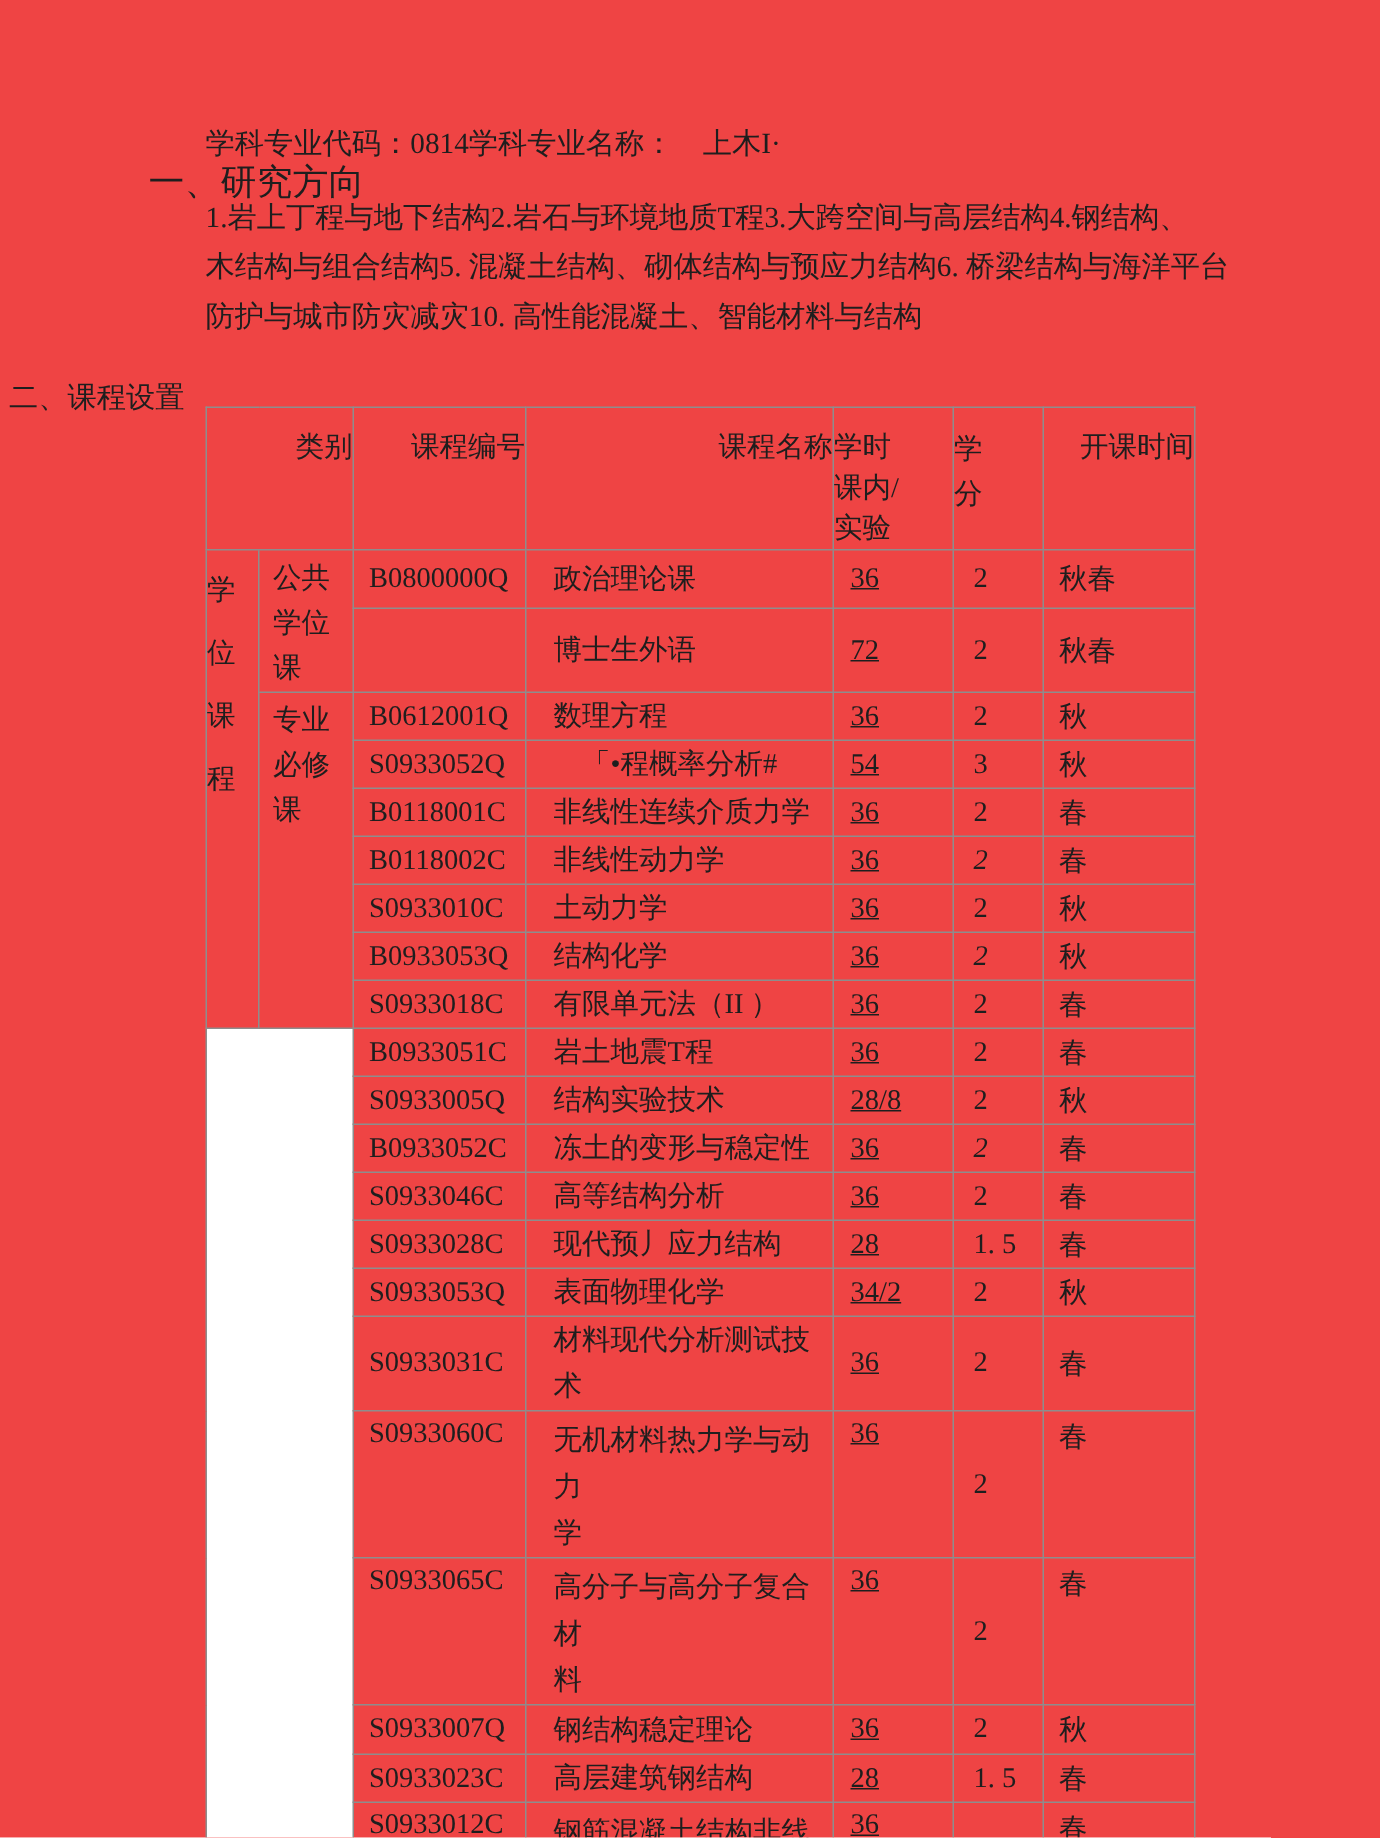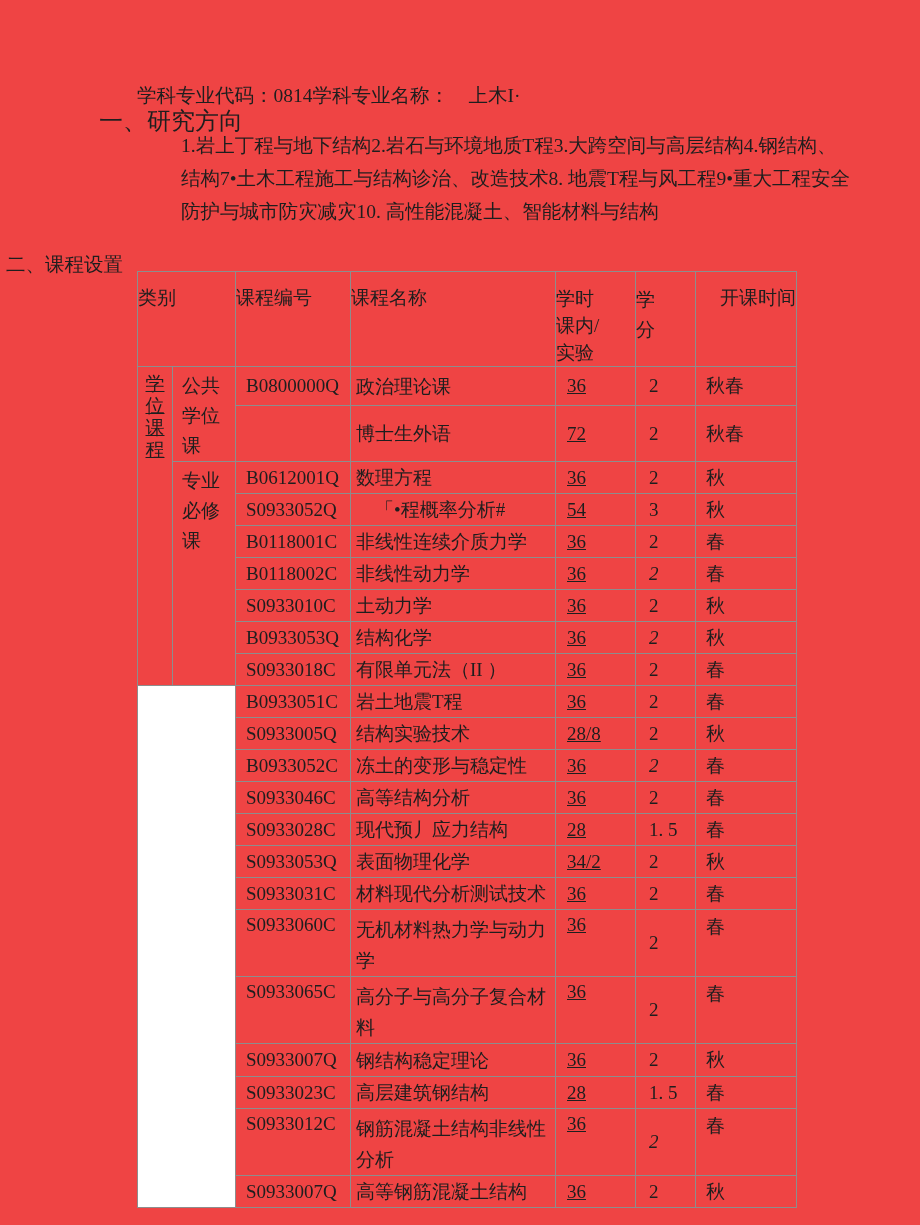--- a/index.html
+++ b/index.html
@@ -7,67 +7,67 @@
     position:relative; width:920px; height:1225px; background:#ef4444;
     font-family:"Liberation Serif","DejaVu Serif",serif;
     color:#1e1e1e; overflow:hidden;
   }
   .abs { position:absolute; white-space:pre; }
   .docline1 { left:137px; top:82px;  font-size:19.5px; }
   .sec1     { left:99px;  top:105px; font-size:24px; }
   .sec2     { left:6px;   top:251px; font-size:19.5px;text-align:right; }
   .para { position:absolute; left:137px; top:129px; width:700px;
           font-size:19.5px; line-height:33px; }
-  .para div { white-space:pre;margin-left:44px; }
+  .para div { white-space:pre; }
 
   table.course {
     position:absolute; left:137px; top:271px; width:659px;
     border-collapse:collapse; table-layout:fixed; font-size:19px;
   }
   .course th, .course td {
     border:1px solid #8d8d8d; font-weight:normal; overflow:hidden;
     padding:0; vertical-align:middle;
   }
   .course th { vertical-align:top; padding-top:13px; }
-  .th-center { text-align:left; }
+  .th-center { text-align:right; }
   .th-hours  { text-align:left; padding-left:14px; white-space:pre-line; line-height:27px; }
   .th-cred   { text-align:left; padding-left:13px; white-space:pre-line; line-height:30px; }
   .th-sem    { text-align:right; padding-left:13px; }
 
   td.code  { padding-left:10px; }
-  td.name  { padding-left:5px; white-space:pre-line; line-height:31px; }
+  td.name  { padding-left:18px; white-space:pre-line; line-height:31px; }
   td.hours { padding-left:11px;text-decoration:underline; }
   td.cr    { padding-left:13px; }
   td.sem   { padding-left:10px; }
   td.cr.it { font-style:italic; }
 
   td.catmain {
-    vertical-align:top; text-align:center; padding-top:6px;
-    line-height:22px; word-break:break-all;text-decoration:underline;
+    vertical-align:top; text-align:left; padding-top:6px;
+    line-height:42px; word-break:break-all;
   }
   td.catsub {
     vertical-align:top; padding:4px 0 0 9px;
     line-height:30px; word-break:break-all;
   }
   td.catempty { background:#ffffff; }
 
   tr.tall td { vertical-align:top; padding-top:4px; }
   tr.tall td.cr { vertical-align:middle; padding-top:0; }
 </style>
 </head>
 <body>
 
 <div class="page">
 
   <div class="abs docline1">学科专业代码：0814学科专业名称：    上木I·</div>
   <div class="abs sec1">一、研究方向</div>
 
   <div class="para">
     <div>1.岩上丁程与地下结构2.岩石与环境地质T程3.大跨空间与高层结构4.钢结构、</div>
-    <div>结构7•土木工程施工与结构诊治、改造技术8. 地震T程与风工程9•重大工程安全</div>
+    <div>木结构与组合结构5. 混凝土结构、砌体结构与预应力结构6. 桥梁结构与海洋平台</div>
     <div>防护与城市防灾减灾10. 高性能混凝土、智能材料与结构</div>
   </div>
 
   <div class="abs sec2">二、课程设置</div>
 
   <table class="course">
     <colgroup>
       <col style="width:35px">
         <col style="width:63px">
         <col style="width:115px">

